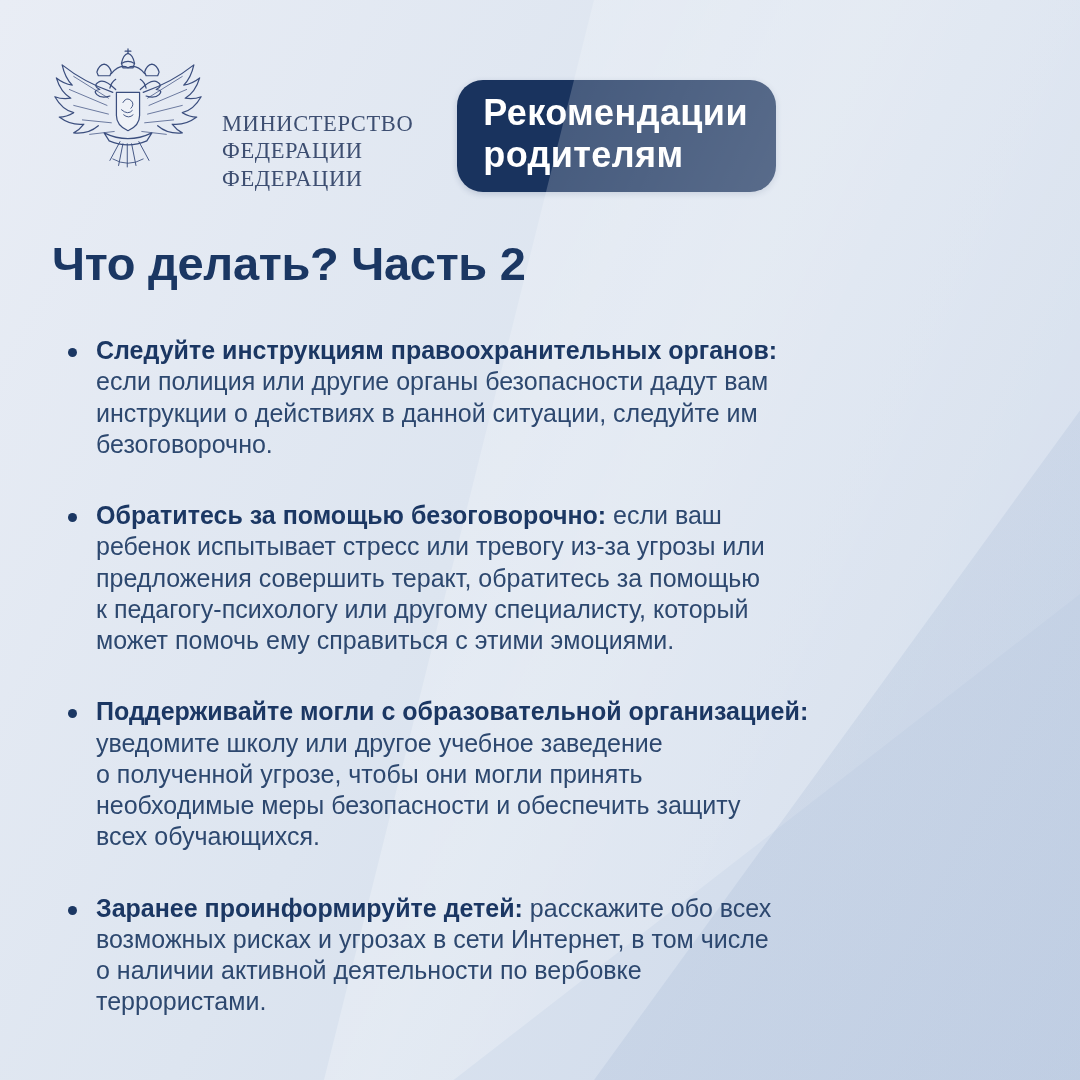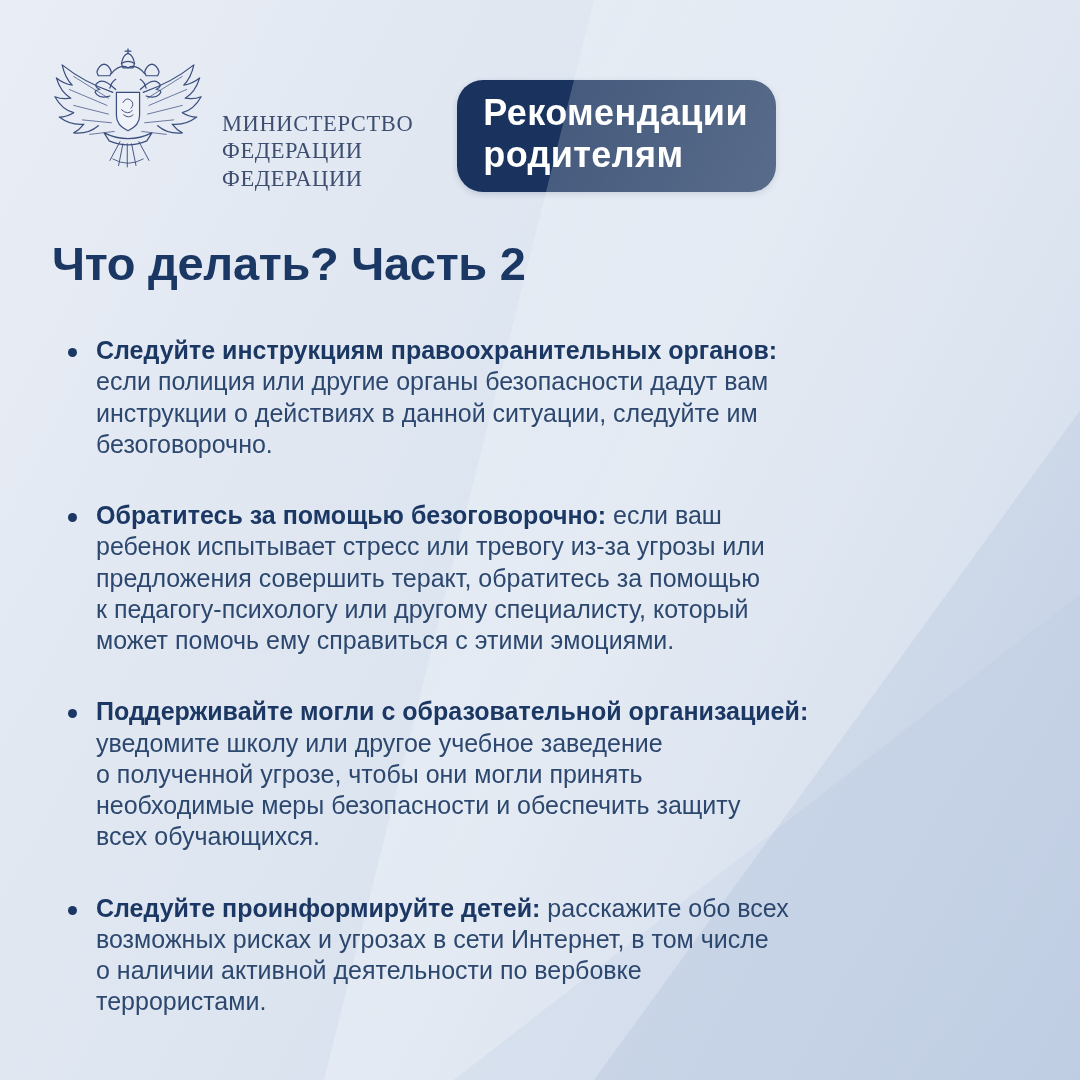--- a/index.html
+++ b/index.html
@@ -131,18 +131,18 @@
     <li><span class="dot"></span><span class="lead">Обратитесь за помощью безоговорочно:</span><span class="rest"> если ваш
 ребенок испытывает стресс или тревогу из-за угрозы или
 предложения совершить теракт, обратитесь за помощью
 к педагогу-психологу или другому специалисту, который
 может помочь ему справиться с этими эмоциями.</span></li>
     <li><span class="dot"></span><span class="lead">Поддерживайте могли с образовательной организацией:</span><span class="rest">
 уведомите школу или другое учебное заведение
 о полученной угрозе, чтобы они могли принять
 необходимые меры безопасности и обеспечить защиту
 всех обучающихся.</span></li>
-    <li><span class="dot"></span><span class="lead">Следуйте проинформируйте детей:</span><span class="rest"> расскажите обо всех
+    <li><span class="dot"></span><span class="lead">Заранее проинформируйте детей:</span><span class="rest"> расскажите обо всех
 возможных рисках и угрозах в сети Интернет, в том числе
 о наличии активной деятельности по вербовке
 террористами.</span></li>
   </ul>
 </div>
 
 </body></html>

